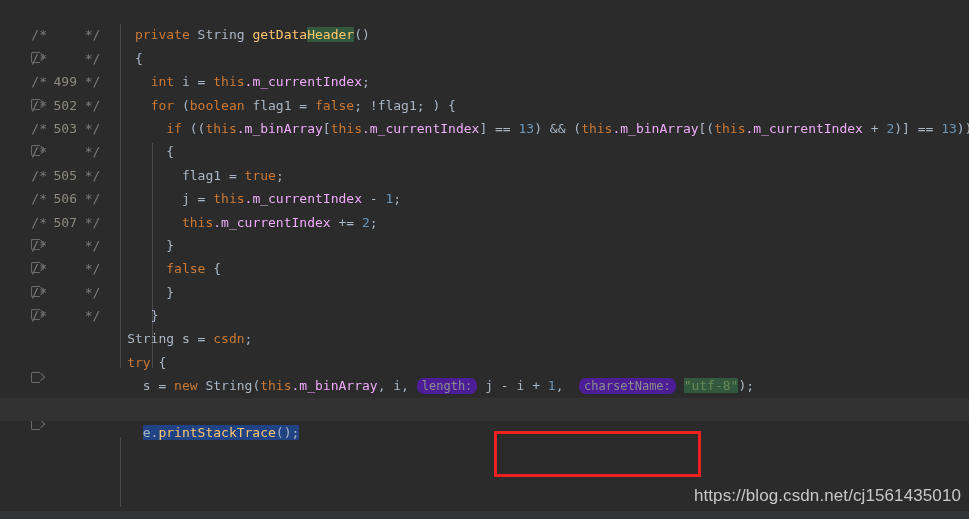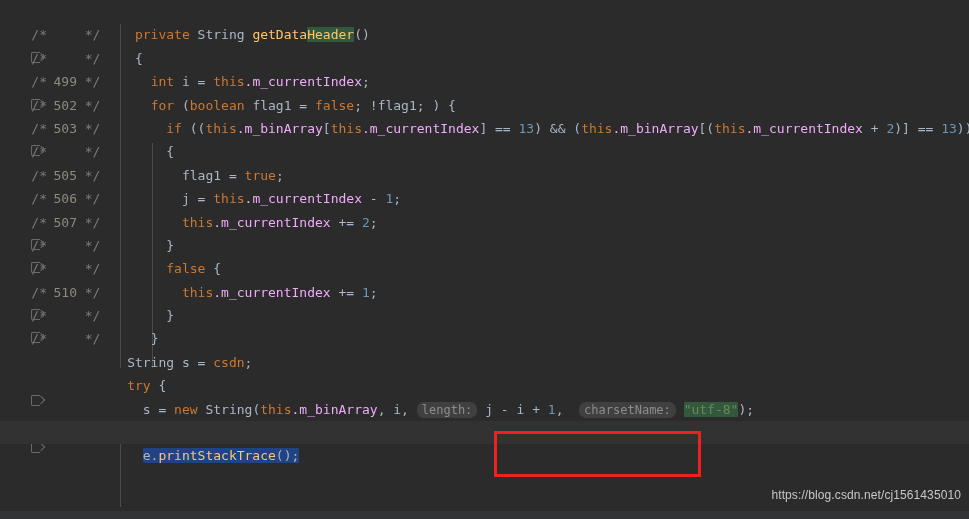--- a/index.html
+++ b/index.html
@@ -113,21 +113,21 @@
   .sel .mth  { color: #ffc66d; }
   .sel .punct{ color: #a9b7c6; }
   .underline { text-underline-offset: 2px; }
   .squiggle {
     text-decoration: underline;
     text-decoration-style: wavy;
     text-decoration-color: #7a7a7a;
     text-underline-offset: 2px;
   }
   .hint {
-    background: #404040;
+    background: #4c1d95;
     color: #8c8c8c;
     border-radius: 7px;
     padding: 1px 5px;
     font-size: 12px;
   }
 
   
   .iguide {
     position: absolute;
     width: 1px;
@@ -147,21 +147,21 @@
     pointer-events: none;
   }
 
   
   #watermark {
     position: absolute;
     right: 8px;
     bottom: 12px;
     color: #c8c8c8;
     font-family: "Liberation Sans", sans-serif;
-    font-size: 12px;
+    font-size: 17px;
     letter-spacing: 0.1px;
   }
 </style>
 </head>
 <body>
 
 <div id="editor">
 
   <div class="iguide" style="left:120px; top:24px; height:344px;"></div>
   <div class="iguide" style="left:120px; top:437px; height:70px;"></div>
@@ -206,23 +206,20 @@
   </div>
 
   <div class="row">
     <span class="gutter"><span class="fold"></span><span class="g-slash">/*</span><span class="g-num"></span><span class="g-slash"> */</span></span><span class="code">      <span class="punct">}</span></span>
   </div>
 
   <div class="row">
     <span class="gutter"><span class="fold"></span><span class="g-slash">/*</span><span class="g-num"></span><span class="g-slash"> */</span></span><span class="code">      <span class="kw">false</span> <span class="punct">{</span></span>
   </div>
 
-  <div class="row">
-    <span class="gutter"><span class="g-slash">/*</span><span class="g-num">510</span><span class="g-slash"> */</span></span><span class="code">        <span class="kw">this</span><span class="fld">.m_currentIndex</span> <span class="punct">+=</span> <span class="num">1</span><span class="punct">;</span></span>
-  </div>
 
   <div class="row">
     <span class="gutter"><span class="fold"></span><span class="g-slash">/*</span><span class="g-num"></span><span class="g-slash"> */</span></span><span class="code">      <span class="punct">}</span></span>
   </div>
 
   <div class="row">
     <span class="gutter"><span class="fold"></span><span class="g-slash">/*</span><span class="g-num"></span><span class="g-slash"> */</span></span><span class="code">    <span class="punct">}</span></span>
   </div>
 
 

